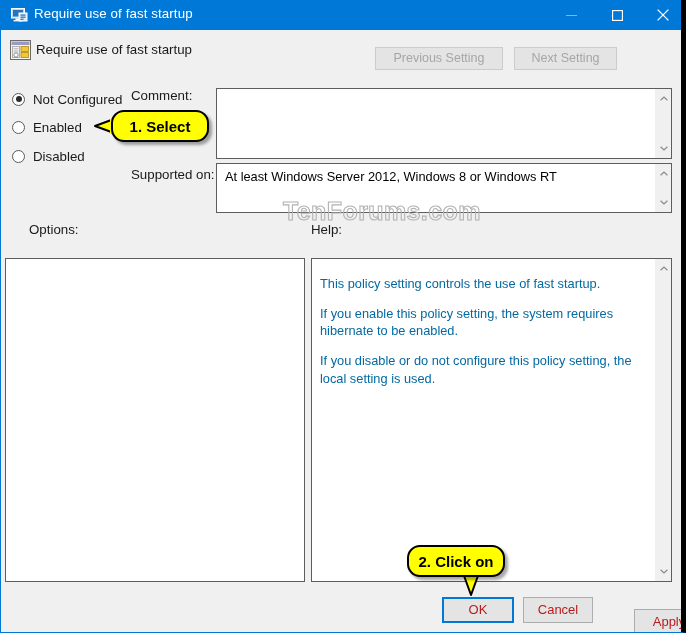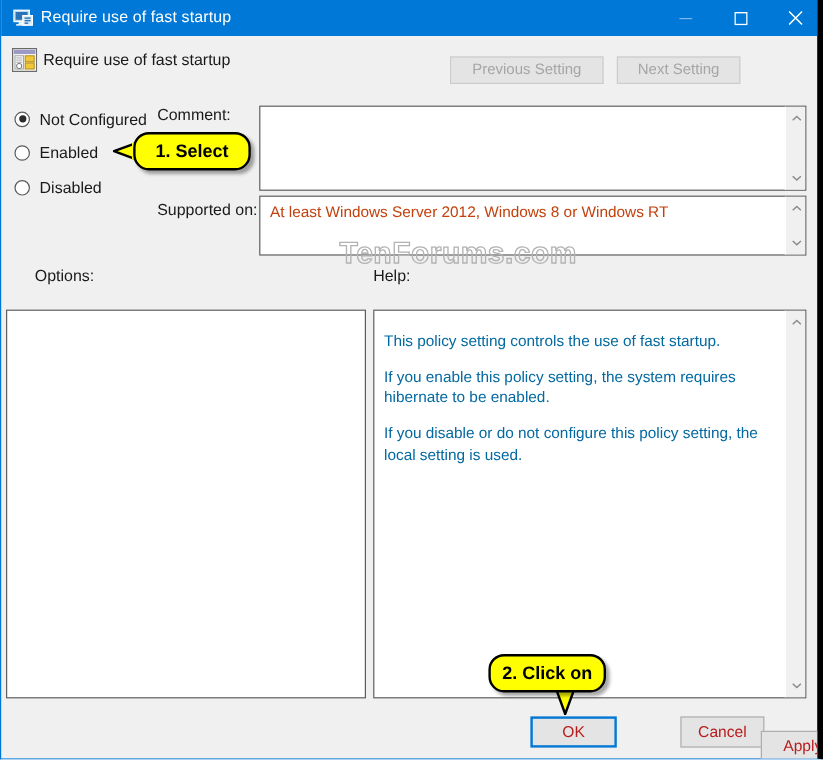--- a/index.html
+++ b/index.html
@@ -137,21 +137,21 @@
   }
   #box-comment { left: 215px; top: 88px; width: 456px; height: 71px; }
   #box-supported { left: 215px; top: 163px; width: 456px; height: 50px; }
   #box-options { left: 4px; top: 258px; width: 300px; height: 324px; }
   #box-help { left: 310px; top: 258px; width: 361px; height: 324px; }
   .boxtext {
     position: absolute;
     left: 8px; top: 5px;
     right: 24px;
     font-size: 12.8px;
-    color: #c2410c;
+    color: #000000;
     line-height: 1.32;
   }
   
   .vscroll {
     position: absolute;
     right: 0; top: 0;
     bottom: 0;
     width: 17px;
     background: #f0f0f0;
     border-left: 1px solid #ffffff;
@@ -208,21 +208,21 @@
     font-family: "Liberation Sans", sans-serif;
     text-align: center;
     line-height: 24px;
     box-sizing: border-box;
   }
   #btn-ok {
     left: 441px; width: 72px;
     border: 2px solid #0078d7;
     line-height: 22px;
   }
-  #btn-cancel { left: 522px; width: 70px; margin-left: 44px; }
+  #btn-cancel { left: 522px; width: 70px; }
   #btn-apply { left: 633px; width: 70px; margin-top: 12px; }
   
   .callout {
     position: absolute;
     background: #ffff00;
     border: 2px solid #000000;
     border-radius: 13px;
     font-size: 15px;
     font-weight: bold;
     color: #000000;

